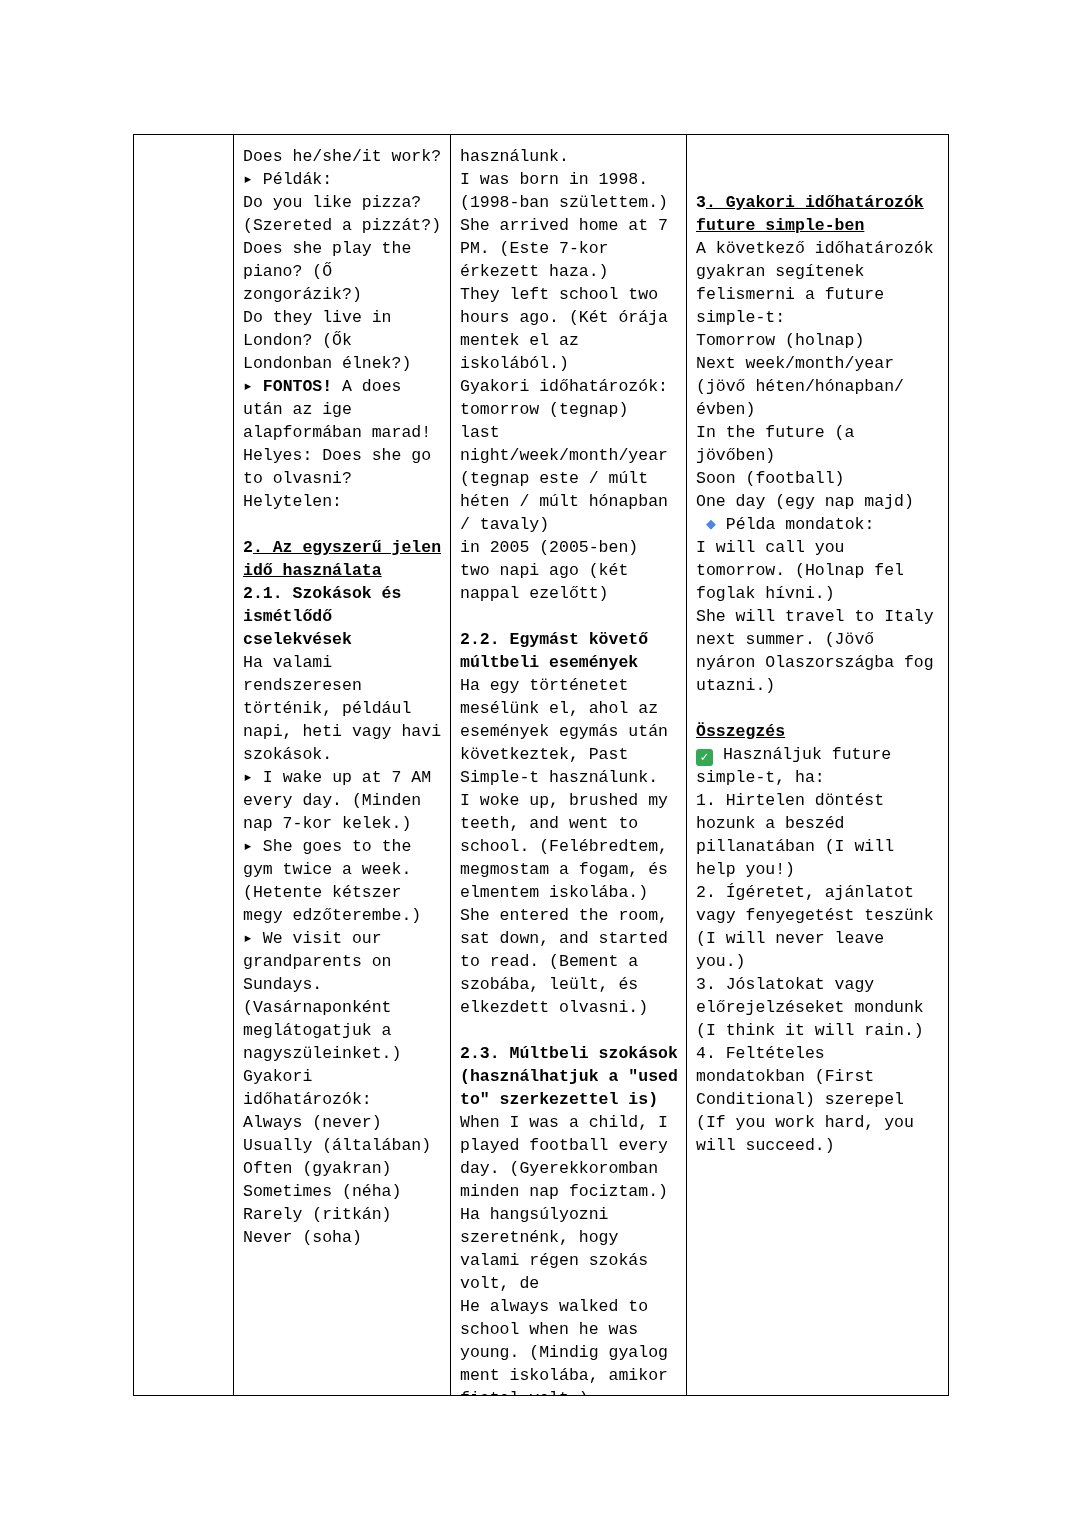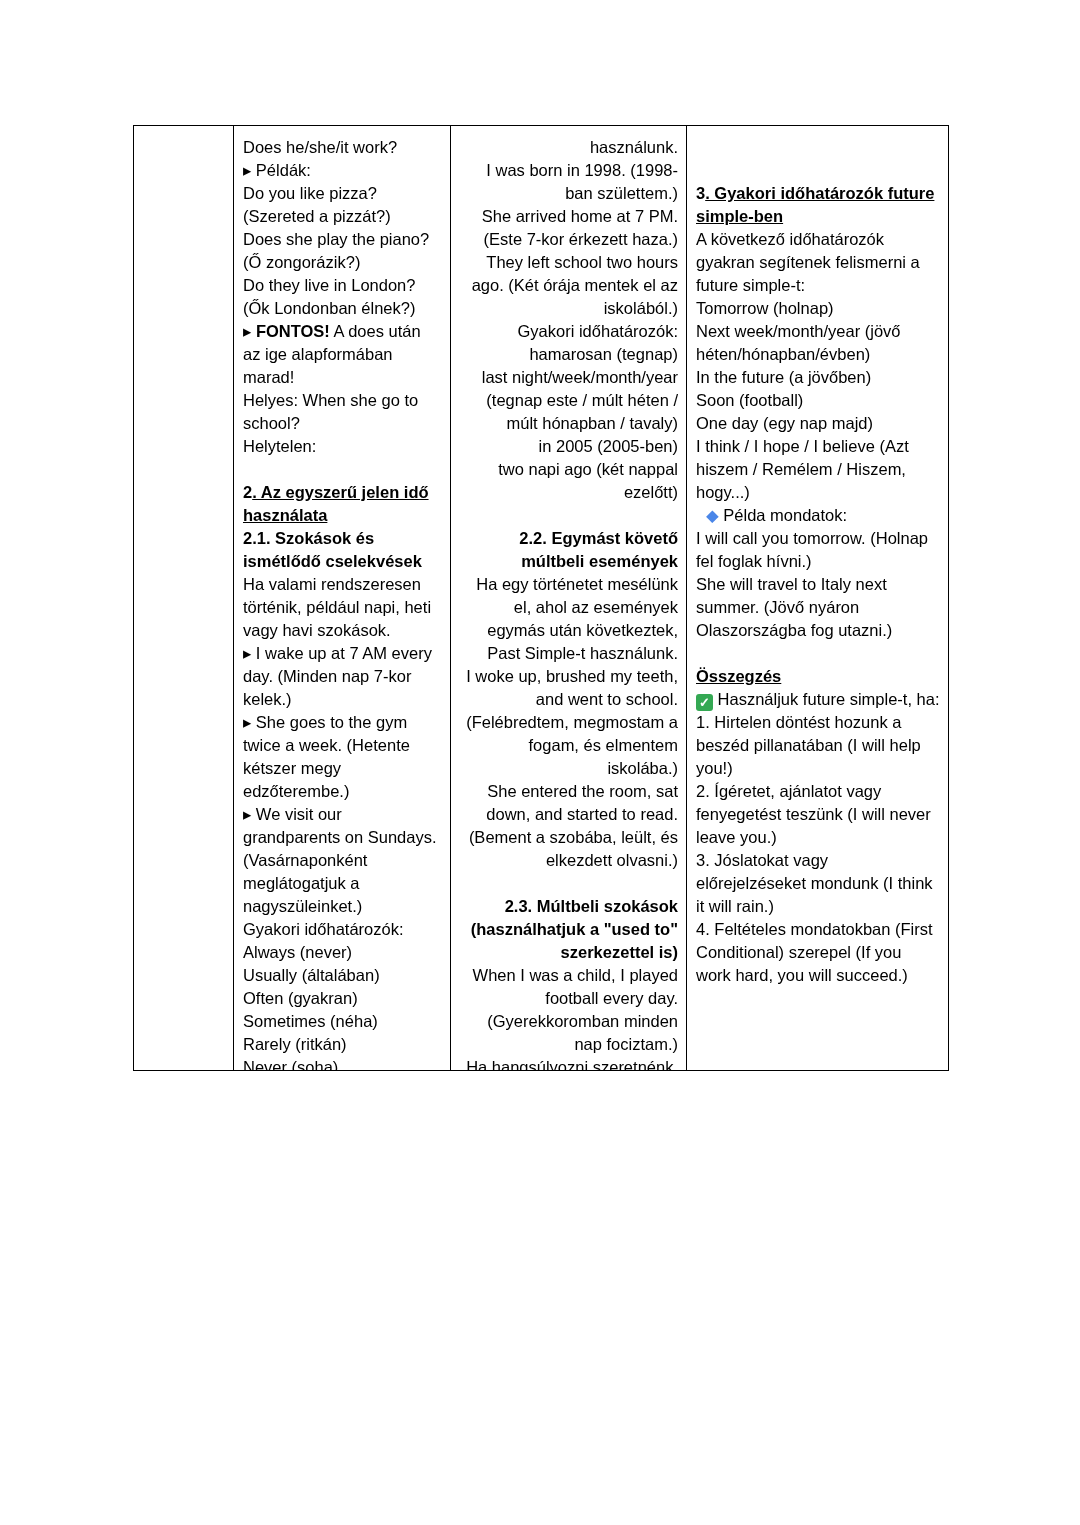--- a/index.html
+++ b/index.html
@@ -8,40 +8,41 @@
     width: 1080px;
     height: 1525px;
     background: #ffffff;
     font-family: "Liberation Sans", sans-serif;
     color: #000000;
     overflow: hidden;
   }
   .doc-table {
     position: absolute;
     left: 133px;
-    top: 125px;
+    top: 134px;
     width: 816px;
-    height: 946px;
+    height: 1262px;
     display: flex;
     border: 1.5px solid #000000;
     box-sizing: border-box;
     background: #ffffff;
+    font-family: Liberation Mono, monospace;
   }
   .cell {
     box-sizing: border-box;
     border-right: 1.5px solid #000000;
     padding: 10px 8px 8px 9px;
     font-size: 16.5px;
     line-height: 23px;
     overflow: hidden;
   }
   .cell:last-child { border-right: none; }
   .cell-0 { width: 100px; flex: none; }
   .cell-1 { width: 217px; flex: none; }
-  .cell-2 { width: 236px; flex: none; text-align: right; }
+  .cell-2 { width: 236px; flex: none; }
   .cell-3 { flex: 1; }
   .block { margin: 0; overflow-wrap: break-word; }
   .block.gap { height: 23px; }
   .block.indent { padding-left: 10px; }
   .run-bold { font-weight: 700; }
   .run-underline { text-decoration: underline; text-align: right; }
   .check-icon {
     display: inline-block;
     width: 17px;
     height: 17px;
@@ -61,21 +62,21 @@
 <div class="page">
   <div class="doc-table">
     <div class="cell cell-0"></div>
     <div class="cell cell-1">
         <div class="block"><span>Does he/she/it work?</span></div>
         <div class="block"><span>▸ Példák:</span></div>
         <div class="block"><span>Do you like pizza? (Szereted a pizzát?)</span></div>
         <div class="block"><span>Does she play the piano? (Ő zongorázik?)</span></div>
         <div class="block"><span>Do they live in London? (Ők Londonban élnek?)</span></div>
         <div class="block"><span>▸ </span><span class="run-bold">FONTOS!</span><span> A does után az ige alapformában marad!</span></div>
-        <div class="block"><span>Helyes: When she go to school?</span></div>
+        <div class="block"><span>Helyes: Does she go to olvasni?</span></div>
         <div class="block"><span>Helytelen:</span></div>
         <div class="block gap"></div>
         <div class="block"><span class="run-bold">2</span><span class="run-bold run-underline">. Az egyszerű jelen idő használata</span></div>
         <div class="block"><span class="run-bold">2.1. Szokások és ismétlődő cselekvések</span></div>
         <div class="block"><span>Ha valami rendszeresen történik, például napi, heti vagy havi szokások.</span></div>
         <div class="block"><span>▸ I wake up at 7 AM every day. (Minden nap 7-kor kelek.)</span></div>
         <div class="block"><span>▸ She goes to the gym twice a week. (Hetente kétszer megy edzőterembe.)</span></div>
         <div class="block"><span>▸ We visit our grandparents on Sundays. (Vasárnaponként meglátogatjuk a nagyszüleinket.)</span></div>
         <div class="block"><span>Gyakori időhatározók:</span></div>
         <div class="block"><span>Always (never)</span></div>
@@ -84,21 +85,21 @@
         <div class="block"><span>Sometimes (néha)</span></div>
         <div class="block"><span>Rarely (ritkán)</span></div>
         <div class="block"><span>Never (soha)</span></div>
       </div>
     <div class="cell cell-2">
         <div class="block"><span>használunk.</span></div>
         <div class="block"><span>I was born in 1998. (1998-ban születtem.)</span></div>
         <div class="block"><span>She arrived home at 7 PM. (Este 7-kor érkezett haza.)</span></div>
         <div class="block"><span>They left school two hours ago. (Két órája mentek el az iskolából.)</span></div>
         <div class="block"><span>Gyakori időhatározók:</span></div>
-        <div class="block"><span>hamarosan (tegnap)</span></div>
+        <div class="block"><span>tomorrow (tegnap)</span></div>
         <div class="block"><span>last night/week/month/year (tegnap este / múlt héten / múlt hónapban / tavaly)</span></div>
         <div class="block"><span>in 2005 (2005-ben)</span></div>
         <div class="block"><span>two napi ago (két nappal ezelőtt)</span></div>
         <div class="block gap"></div>
         <div class="block"><span class="run-bold">2.2. Egymást követő múltbeli események</span></div>
         <div class="block"><span>Ha egy történetet mesélünk el, ahol az események egymás után következtek, Past Simple-t használunk.</span></div>
         <div class="block"><span>I woke up, brushed my teeth, and went to school. (Felébredtem, megmostam a fogam, és elmentem iskolába.)</span></div>
         <div class="block"><span>She entered the room, sat down, and started to read. (Bement a szobába, leült, és elkezdett olvasni.)</span></div>
         <div class="block gap"></div>
         <div class="block"><span class="run-bold">2.3. Múltbeli szokások (használhatjuk a "used to" szerkezettel is)</span></div>
@@ -109,21 +110,20 @@
     <div class="cell cell-3">
         <div class="block gap"></div>
         <div class="block gap"></div>
         <div class="block"><span class="run-bold">3</span><span class="run-bold run-underline">. Gyakori időhatározók future simple-ben</span></div>
         <div class="block"><span>A következő időhatározók gyakran segítenek felismerni a future simple-t:</span></div>
         <div class="block"><span>Tomorrow (holnap)</span></div>
         <div class="block"><span>Next week/month/year (jövő héten/hónapban/évben)</span></div>
         <div class="block"><span>In the future (a jövőben)</span></div>
         <div class="block"><span>Soon (football)</span></div>
         <div class="block"><span>One day (egy nap majd)</span></div>
-        <div class="block"><span>I think / I hope / I believe (Azt hiszem / Remélem / Hiszem, hogy...)</span></div>
         <div class="block indent"><span style="color: rgb(74, 134, 232);">◆ </span><span>Példa mondatok:</span></div>
         <div class="block"><span>I will call you tomorrow. (Holnap fel foglak hívni.)</span></div>
         <div class="block"><span>She will travel to Italy next summer. (Jövő nyáron Olaszországba fog utazni.)</span></div>
         <div class="block gap"></div>
         <div class="block"><span class="run-bold run-underline">Összegzés</span></div>
         <div class="block"><span class="check-icon">✓</span><span> Használjuk future simple-t, ha:</span></div>
         <div class="block"><span>1. Hirtelen döntést hozunk a beszéd pillanatában (I will help you!)</span></div>
         <div class="block"><span>2. Ígéretet, ajánlatot vagy fenyegetést teszünk (I will never leave you.)</span></div>
         <div class="block"><span>3. Jóslatokat vagy előrejelzéseket mondunk (I think it will rain.)</span></div>
         <div class="block"><span>4. Feltételes mondatokban (First Conditional) szerepel (If you work hard, you will succeed.)</span></div>

